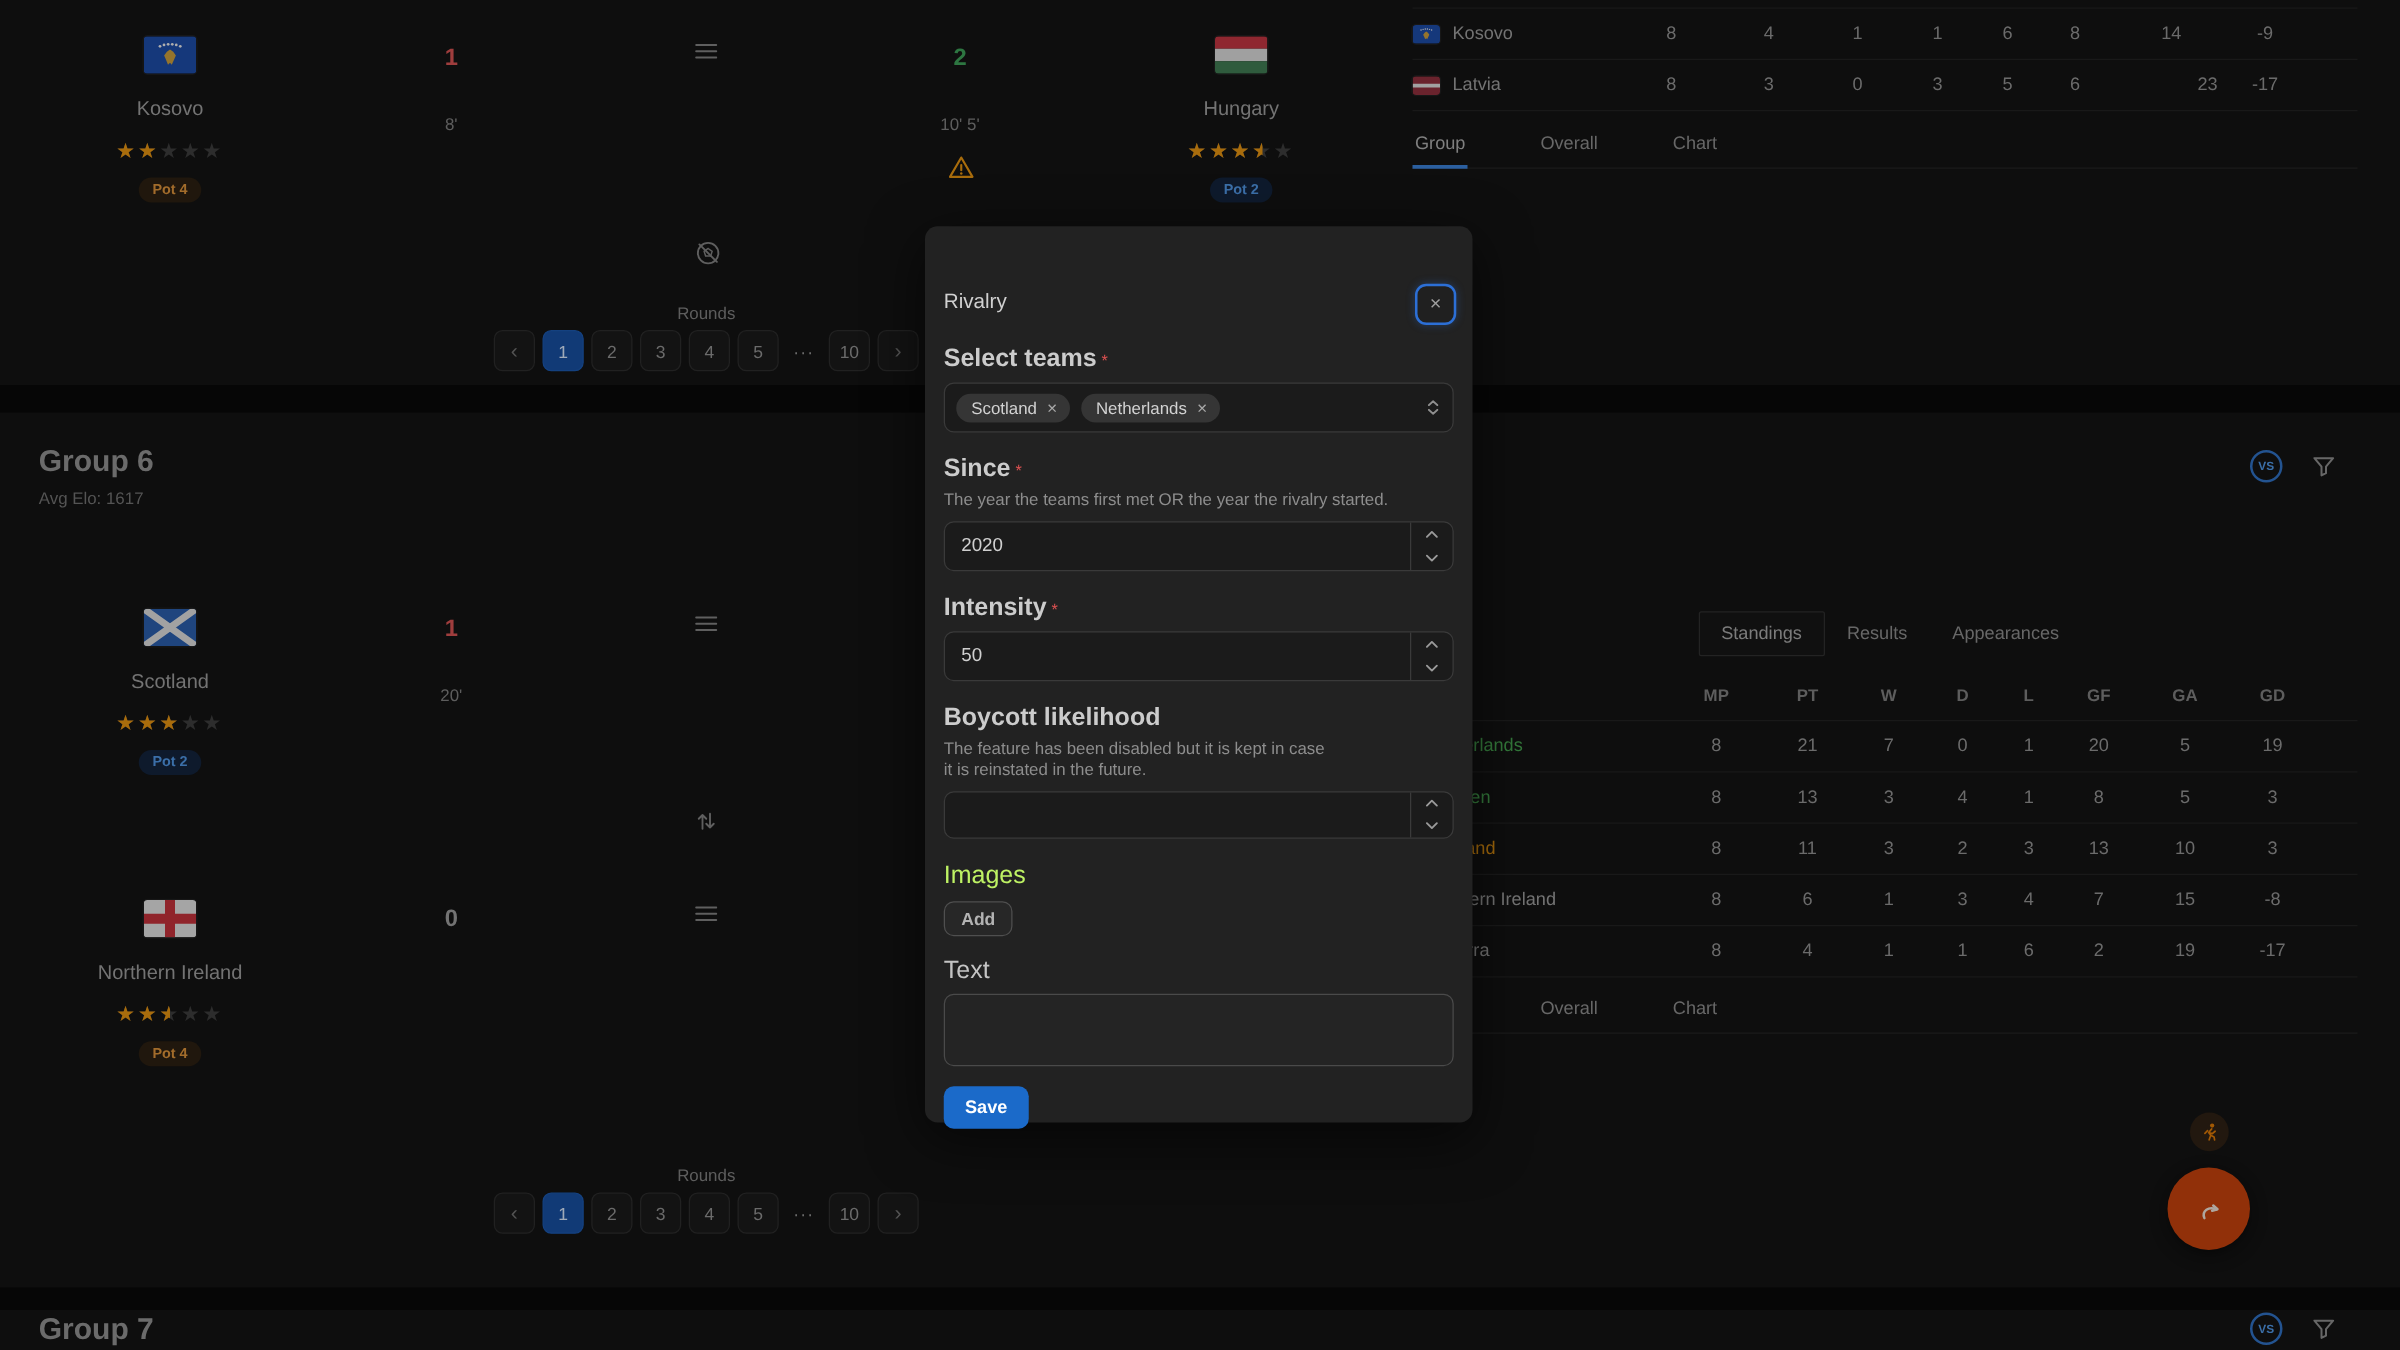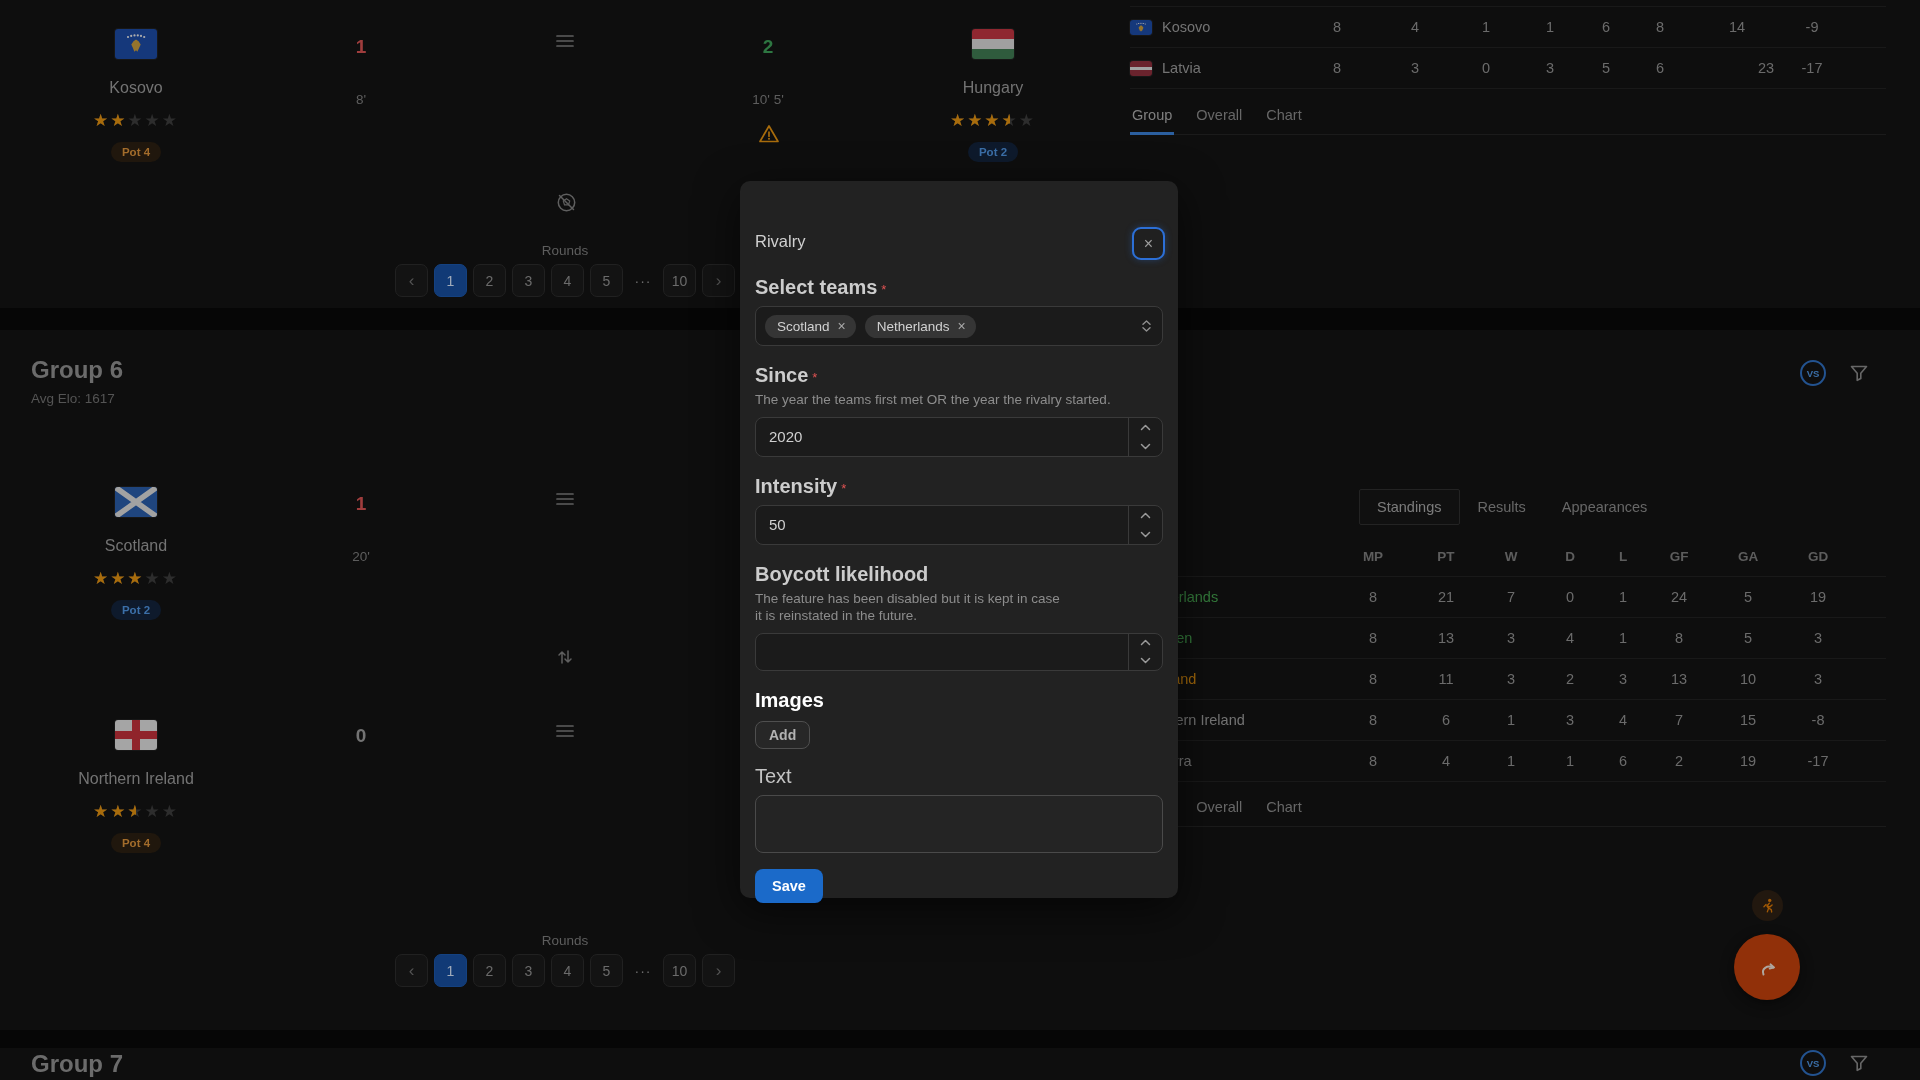--- a/index.html
+++ b/index.html
@@ -28,21 +28,21 @@
   .icon-btn{position:absolute;display:flex;align-items:center;justify-content:center;background:none;border:none;color:#7f7f7f;cursor:pointer;padding:0;}
   
   .rounds-label{position:absolute;width:400px;text-align:center;font-size:13.5px;color:#7d7d7d;}
   .pagination{position:absolute;width:400px;display:flex;gap:6px;justify-content:center;}
   .page-btn{min-width:33px;height:33px;border-radius:7px;border:1px solid #2c2c2c;background:#1a1a1a;color:#8f8f8f;
             font-size:14px;display:flex;align-items:center;justify-content:center;cursor:pointer;font-family:inherit;padding:0 4px;}
   .page-btn.active{background:#174e9e;border-color:#1b57ab;color:#d5e3f7;}
   .page-btn.ellipsis{border:none;background:none;min-width:20px;letter-spacing:1px;}
   .page-btn.arrow{font-size:17px;color:#6f6f6f;}
   
-  .tabs{position:absolute;display:flex;gap:20px;border-bottom:1px solid #252525;}
+  .tabs{position:absolute;display:flex;gap:56px;border-bottom:1px solid #252525;}
   .tab{position:relative;background:none;border:none;padding:10px 2px 11px;font-size:14.5px;color:#8a8a8a;cursor:pointer;font-family:inherit;}
   .tab.active{color:#aaaaaa;}
   .tab.active::after{content:"";position:absolute;left:0;right:0;bottom:-1px;height:3px;background:#3a7fd5;}
   
   .stabs{position:absolute;display:flex;align-items:stretch;}
   .stab{background:none;border:1px solid transparent;padding:9px 17px;font-size:14.5px;color:#8a8a8a;cursor:pointer;font-family:inherit;}
   .stab.active{border-color:#2f2f2f;background:#161616;color:#a5a5a5;border-radius:2px;}
   
   .table{position:absolute;width:756px;}
   .trow{position:relative;height:40px;border-top:1px solid #222222;}
@@ -246,21 +246,21 @@
         </div>
         <div class="trow">
           <span class="tname green" style="left: 10px;">
             <span>Netherlands</span>
           </span>
           <span class="tcell" style="left: 243px;">8</span>
           <span class="tcell" style="left: 316px;">21</span>
           <span class="tcell" style="left: 381px;">7</span>
           <span class="tcell" style="left: 440px;">0</span>
           <span class="tcell" style="left: 493px;">1</span>
-          <span class="tcell" style="left: 549px;">24</span>
+          <span class="tcell" style="left: 549px;">20</span>
           <span class="tcell" style="left: 618px;">5</span>
           <span class="tcell" style="left: 688px;">19</span>
         </div>
         <div class="trow">
           <span class="tname green" style="left: 10px;">
             <span>Sweden</span>
           </span>
           <span class="tcell" style="left: 243px;">8</span>
           <span class="tcell" style="left: 316px;">13</span>
           <span class="tcell" style="left: 381px;">3</span>
@@ -495,21 +495,21 @@
               <svg width="11" height="7" viewBox="0 0 11 7">
                 <path d="M1.5 1.5 5.5 5.5 9.5 1.5" fill="none" stroke="currentColor" stroke-width="1.5" stroke-linecap="round" stroke-linejoin="round"></path>
               </svg>
             </button>
         </div>
       </div>
     </div>
 
     <div class="field" style="margin-bottom:16px">
       <div class="f-label-row" style="margin-bottom:9px">
-        <span class="f-label" style="font-weight:700;color:#ffffff">Images</span>
+        <span class="f-label" style="font-weight:400;color:#bef264">Images</span>
       </div>
       <button class="add-btn">Add</button>
     </div>
 
     <div class="field" style="margin-bottom:16px">
       <div class="f-label-row">
         <span class="f-label" style="font-weight:400;color:#c4c4c4">Text</span>
       </div>
       <div class="textarea"></div>
     </div>

